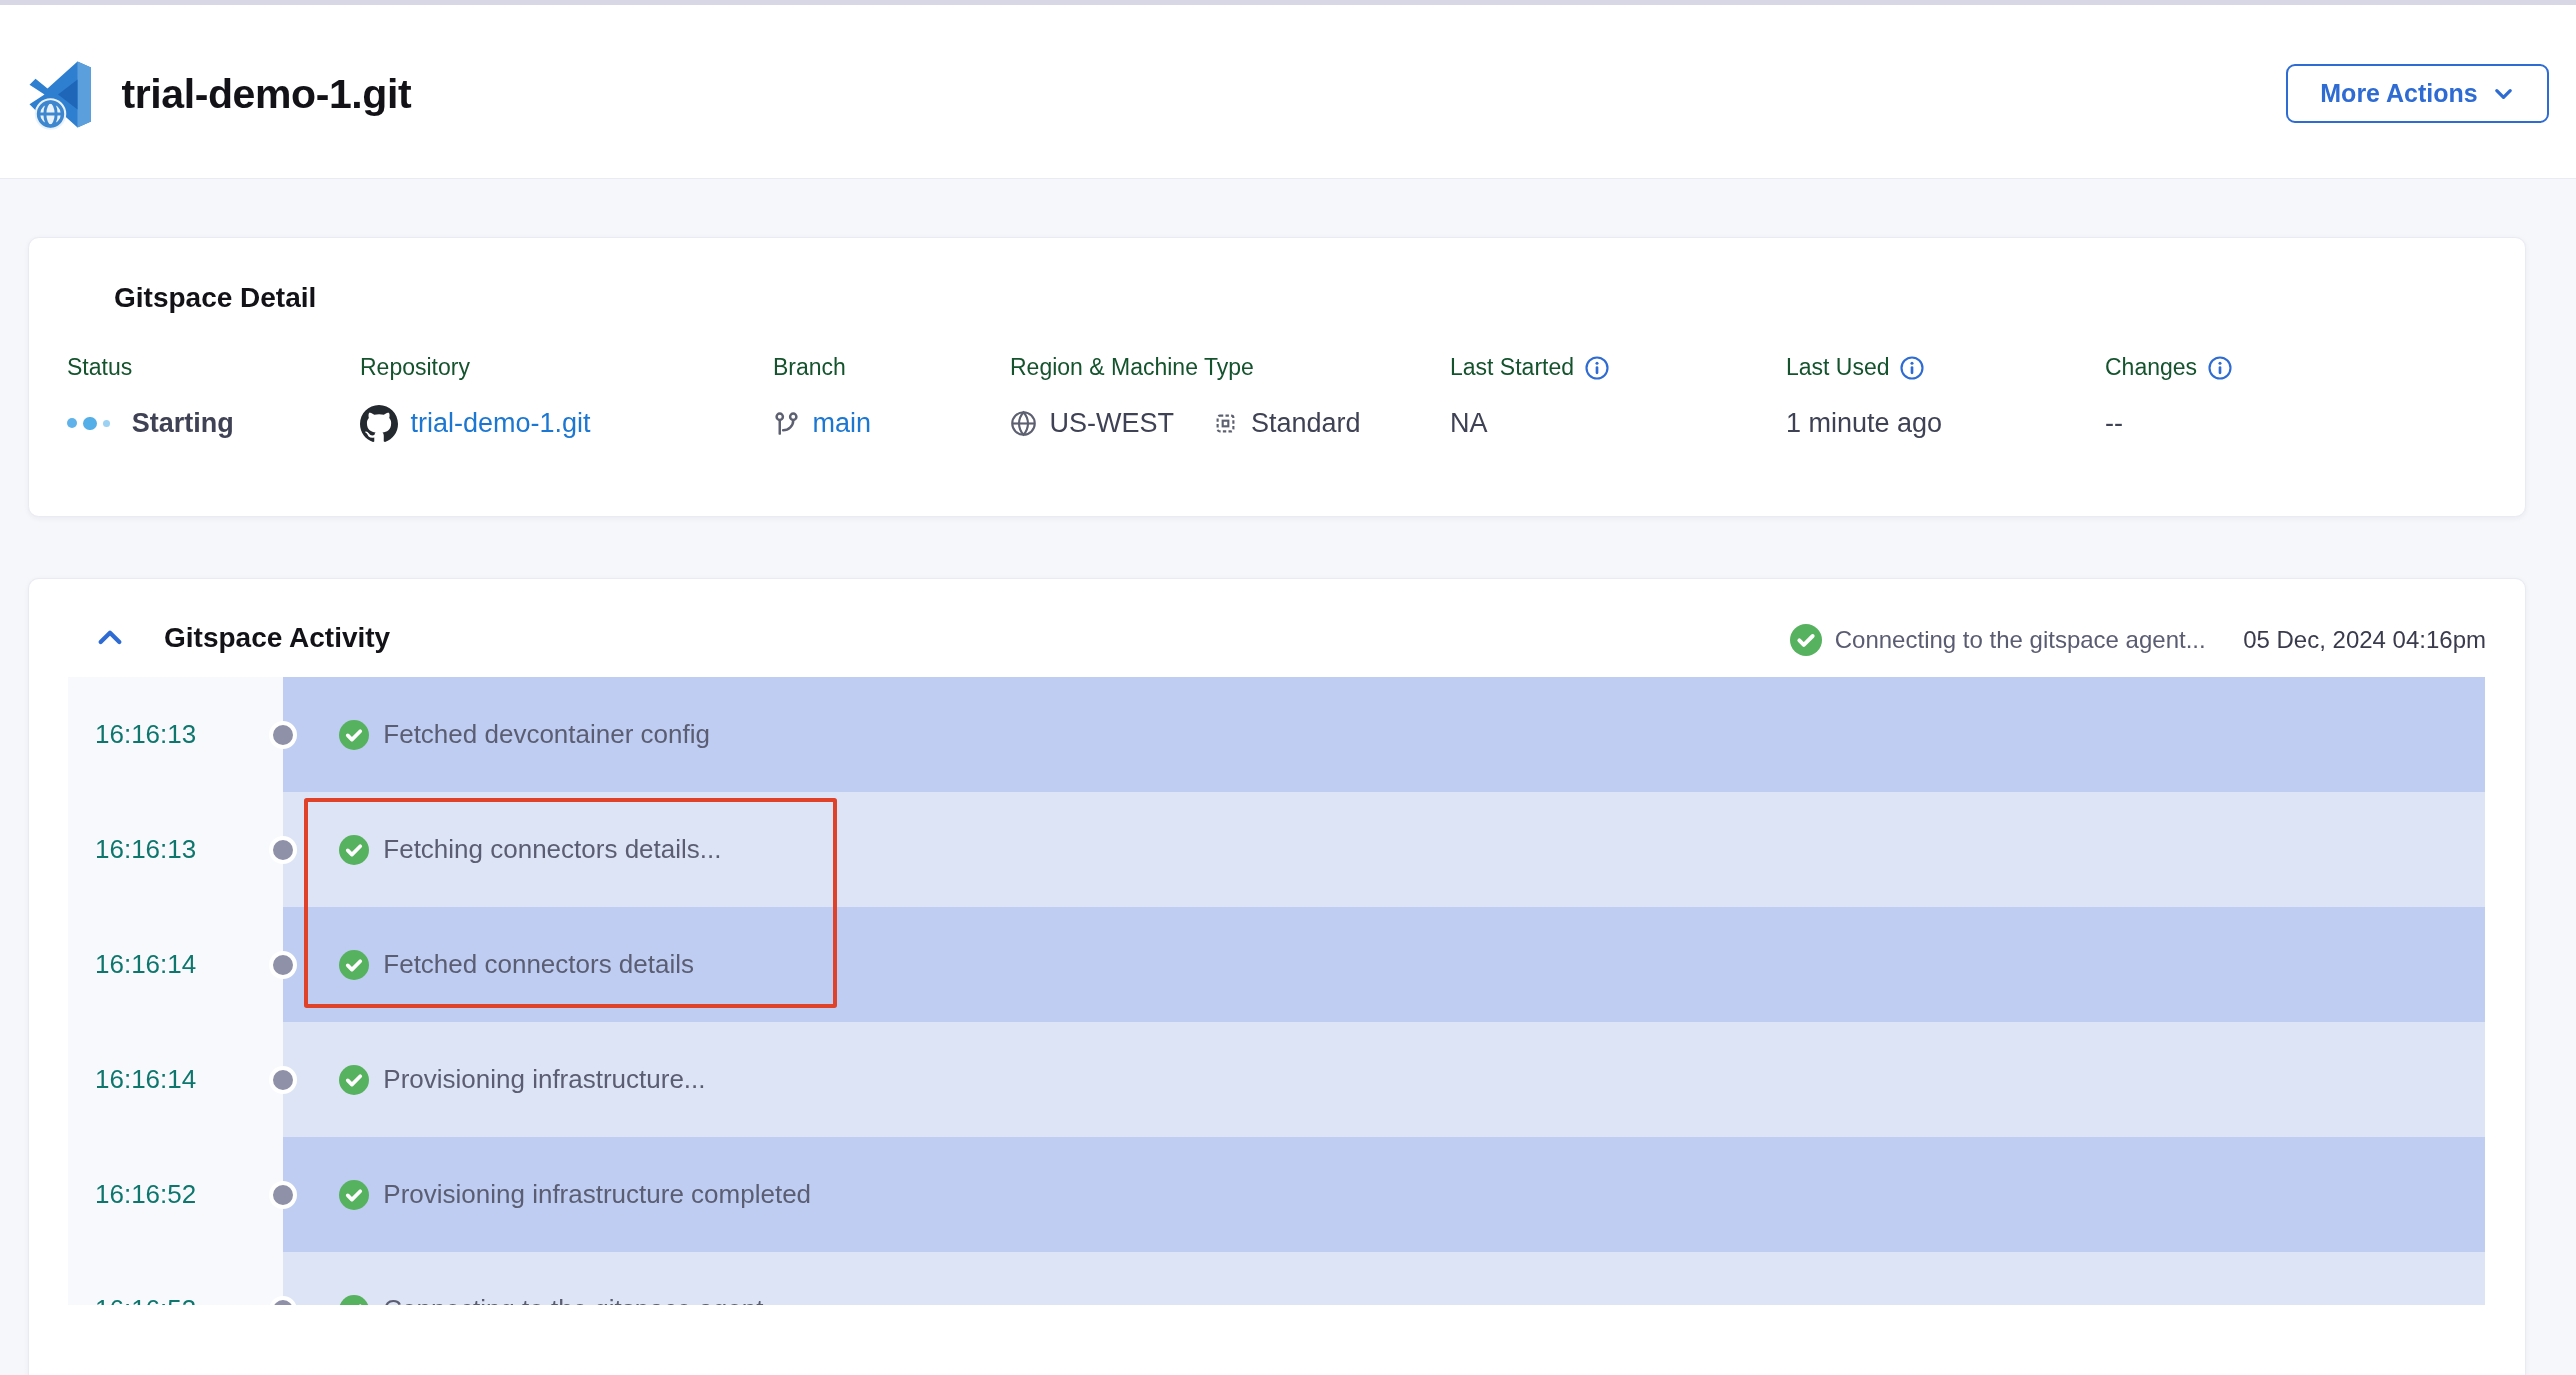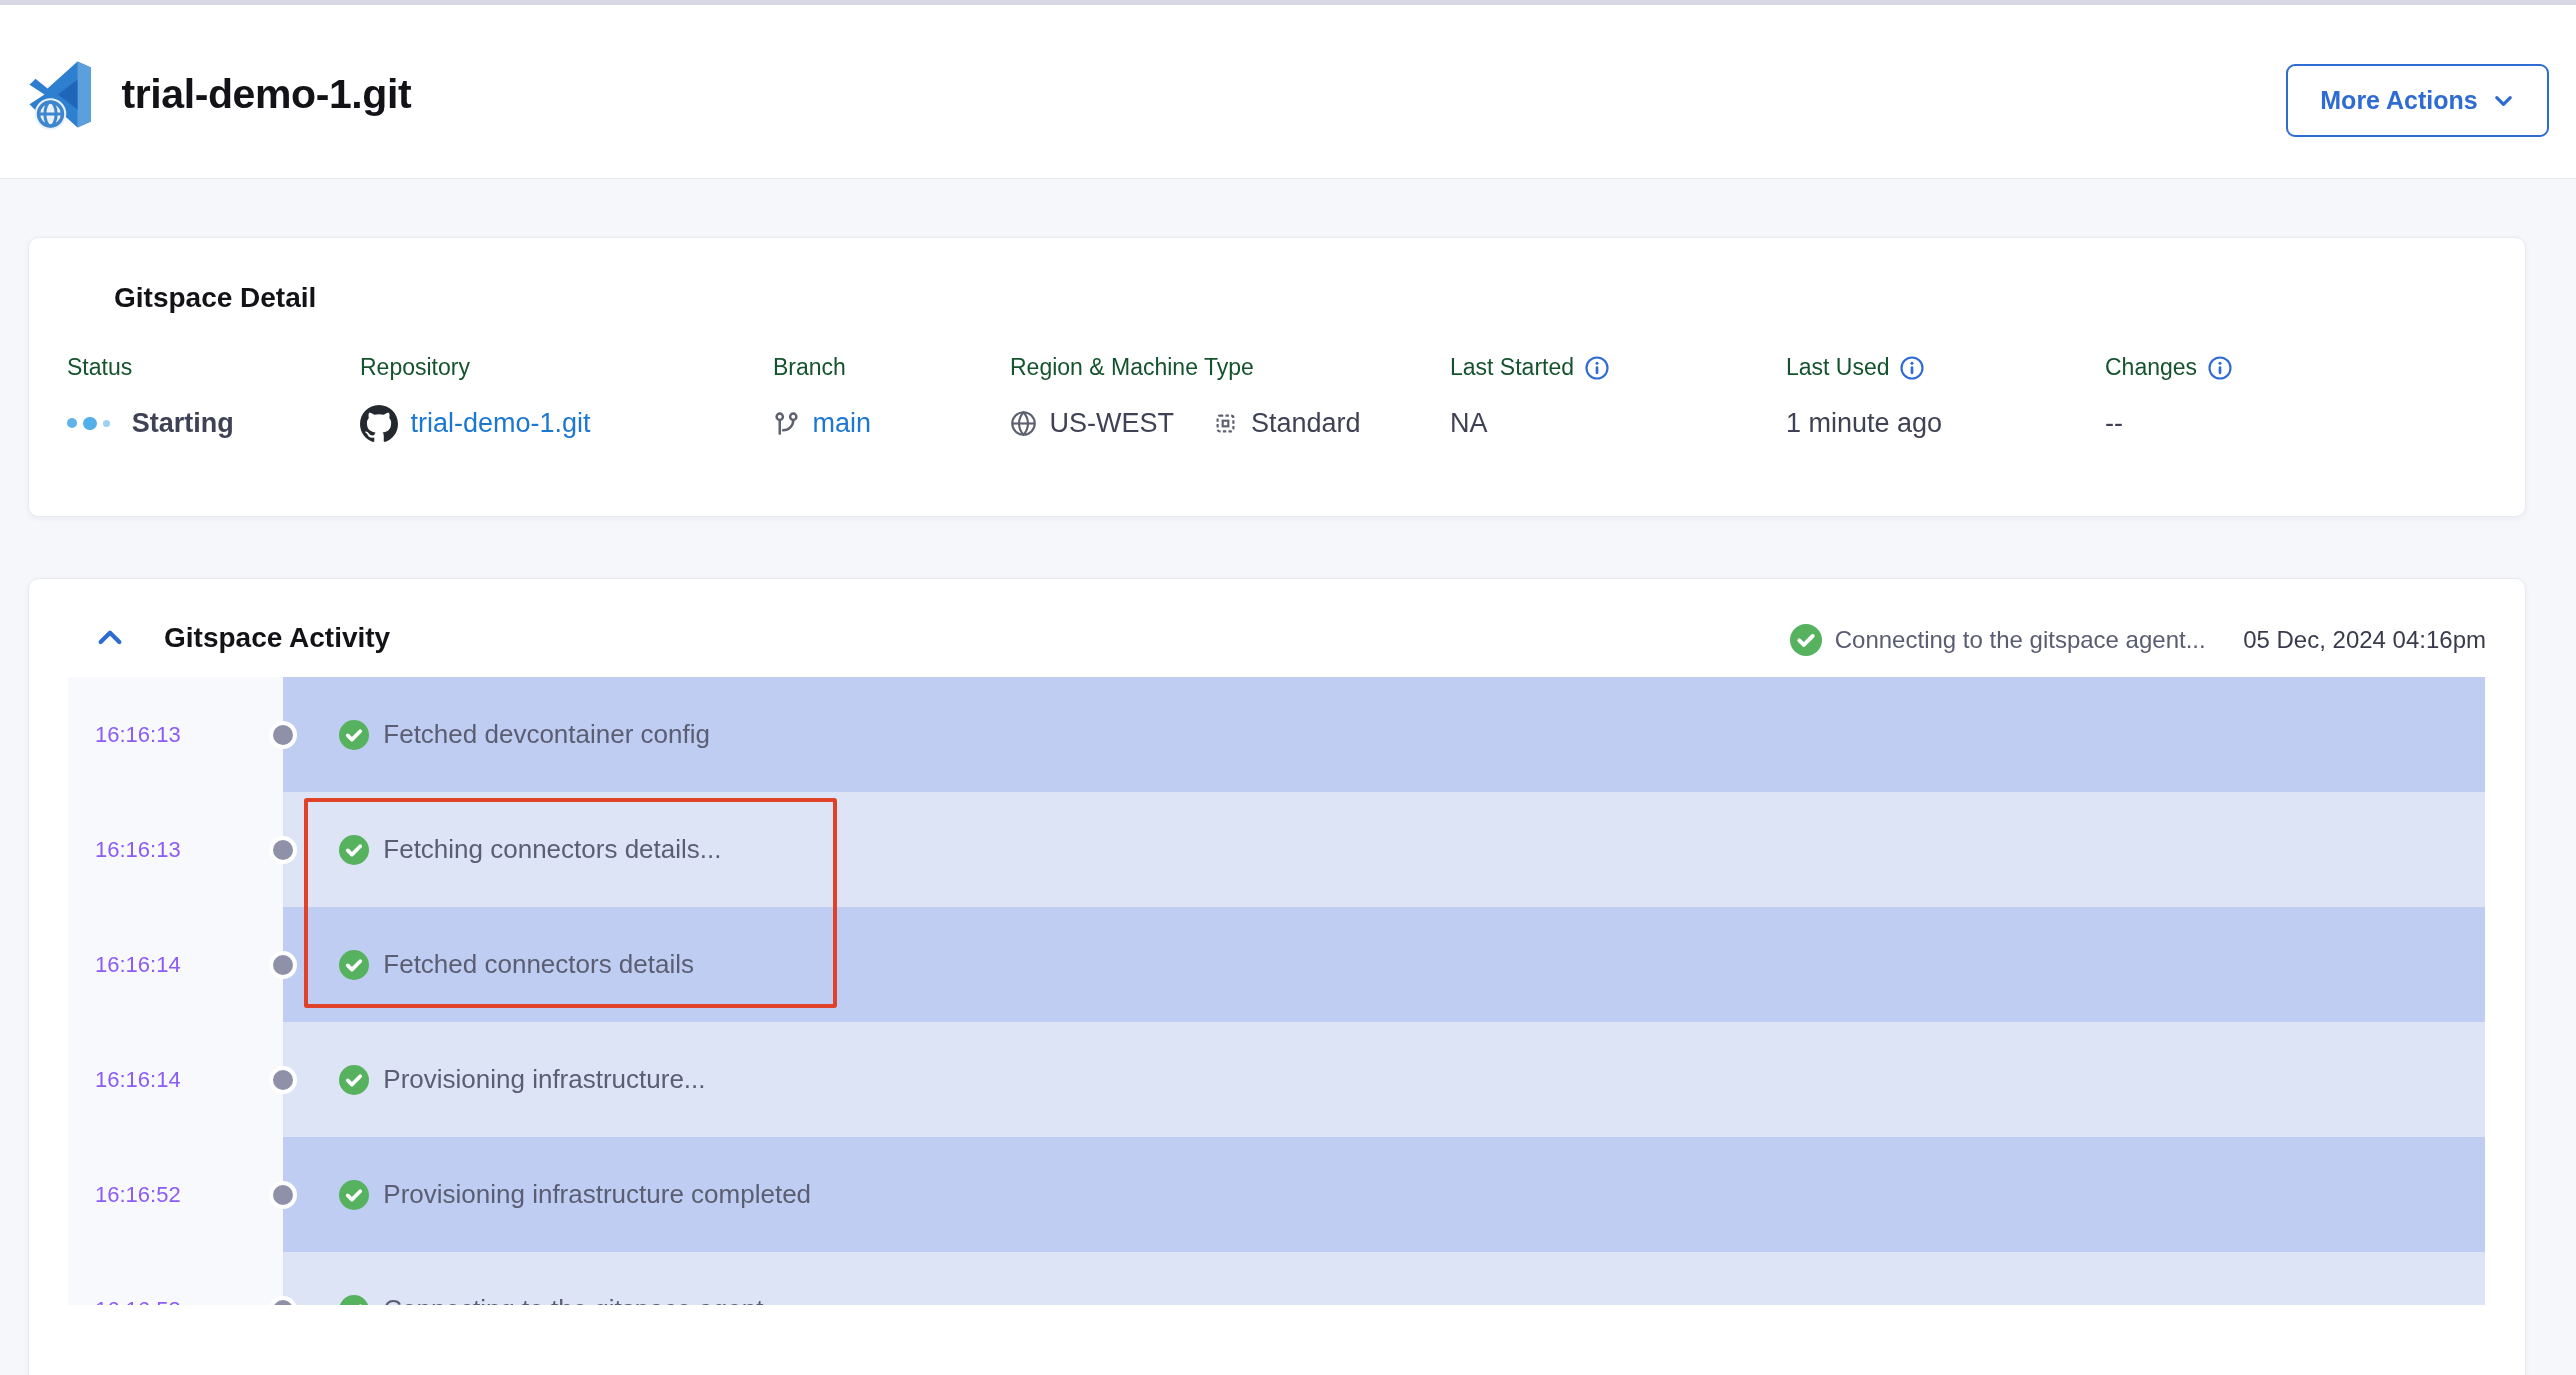--- a/index.html
+++ b/index.html
@@ -11,21 +11,21 @@
     color:#1d1e2c;
   }
   .top-strip{position:absolute;left:0;top:0;width:2576px;height:4.5px;background:#d8d7e5;}
   
   .header{position:absolute;left:0;top:4.5px;width:2576px;height:174px;background:#ffffff;
     border-bottom:1.8px solid #e9eaf3;box-sizing:border-box;}
   .header-left{position:absolute;left:25px;top:45px;height:90px;display:flex;align-items:center;gap:21.5px;}
   .logo{width:75px;height:75px;position:relative;flex:0 0 auto;}
   .page-title{font-size:41px;font-weight:700;color:#121217;letter-spacing:-0.4px;}
   .header-actions{position:absolute;right:27px;top:59px;display:flex;gap:34px;align-items:center;}
-  .btn{height:73px;border-radius:9px;font-size:25px;font-weight:700;display:flex;align-items:center;justify-content:center;box-sizing:border-box;cursor:pointer;}
+  .btn{height:59px;border-radius:9px;font-size:25px;font-weight:700;display:flex;align-items:center;justify-content:center;box-sizing:border-box;cursor:pointer;}
   .btn-outline{border:2.2px solid #2e6bd3;color:#2e6bd3;background:#ffffff;padding:0 32px;gap:14.3px;}
   .btn-disabled{background:#9fbce8;color:#ffffff;border:none;padding:0 39px;letter-spacing:0.2px;}
   
   .card{position:absolute;left:28px;width:2498px;background:#ffffff;border:1.3px solid #e9eaf3;
     border-radius:10.7px;box-sizing:border-box;box-shadow:0 1.8px 5.4px rgba(40,41,61,0.05);}
   .detail-card{top:237px;height:280px;}
   .activity-card{top:578px;height:851px;border-bottom:none;border-bottom-left-radius:0;border-bottom-right-radius:0;}
   .card-title{font-size:28px;font-weight:700;color:#121217;}
   .detail-title{position:absolute;left:38px;top:44px;margin-left:47px;}
   
@@ -47,21 +47,21 @@
   .activity-head-left{position:absolute;left:65px;top:43px;display:flex;align-items:center;gap:38px;}
   .chevron-up{width:32px;height:32px;color:#2e6bd3;}
   .activity-head-right{position:absolute;right:39px;top:45px;display:flex;align-items:center;gap:12.5px;}
   .agent-status-text{font-size:24px;color:#5a5c72;}
   .agent-status-date{font-size:24px;color:#3a3c4e;margin-left:25px;}
   .check-badge{width:32px;height:32px;flex:0 0 auto;}
   
   .log-viewport{position:absolute;left:39px;top:98px;width:2417px;height:628px;overflow:hidden;}
   .log-row{display:flex;height:115px;width:100%;position:relative;}
   .time-cell{width:215px;flex:0 0 auto;background:#f8f9fc;display:flex;align-items:center;box-sizing:border-box;padding-left:27px;}
-  .time-cell .time{font-size:22px;color:#8b5cf6;}
+  .time-cell .time{font-size:26px;color:#0f766e;}
   .msg-cell{flex:1;display:flex;align-items:center;gap:14.3px;padding-left:56px;box-sizing:border-box;}
   .row-dark .msg-cell{background:#becdf1;}
   .row-light .msg-cell{background:#dde4f6;}
   .msg{font-size:26px;color:#5b5e72;}
   .row-check{width:30px;height:30px;flex:0 0 auto;}
   .row-dot{position:absolute;left:215px;top:50%;width:20px;height:20px;transform:translate(-50%,-50%);
     background:#8f91a8;border:4.5px solid #ffffff;border-radius:50%;box-sizing:content-box;}
   .annotation-box{position:absolute;left:236px;top:121px;width:525px;height:202px;
     border:4.5px solid #e04129;border-radius:2.7px;pointer-events:none;z-index:5;}
 </style>

